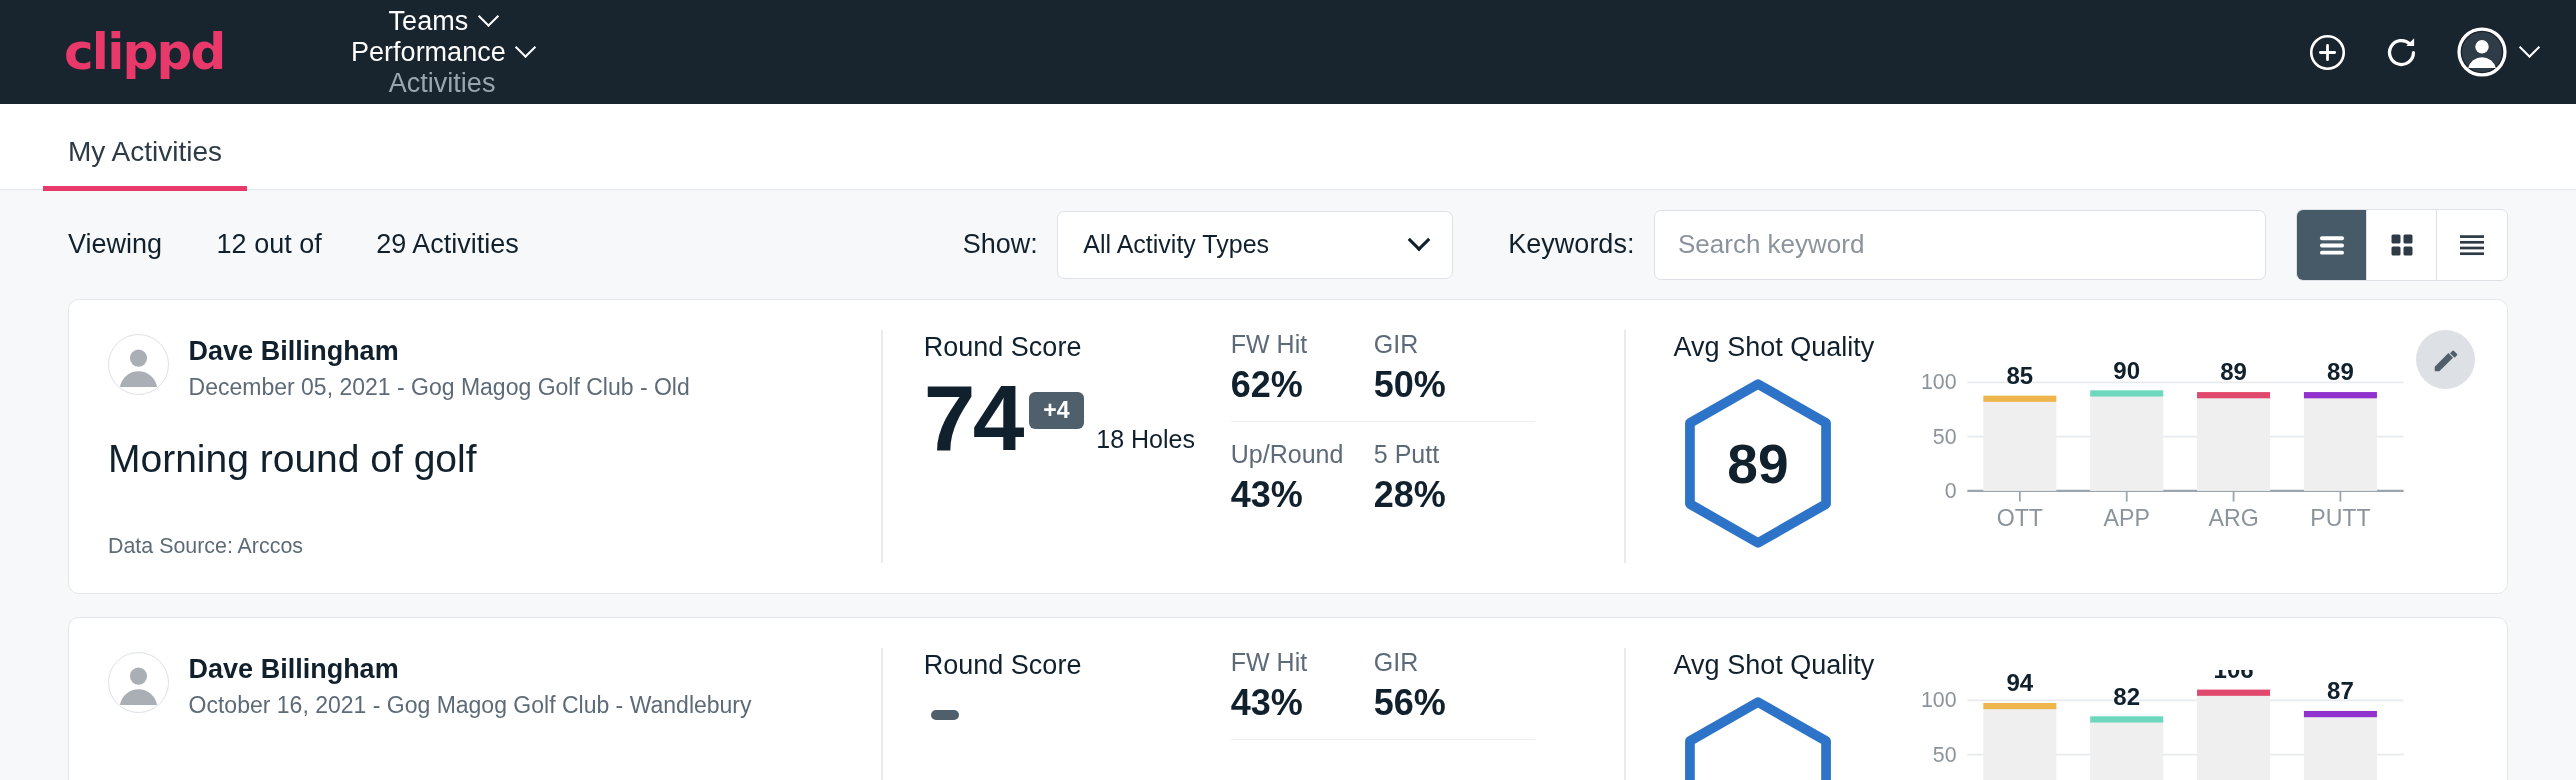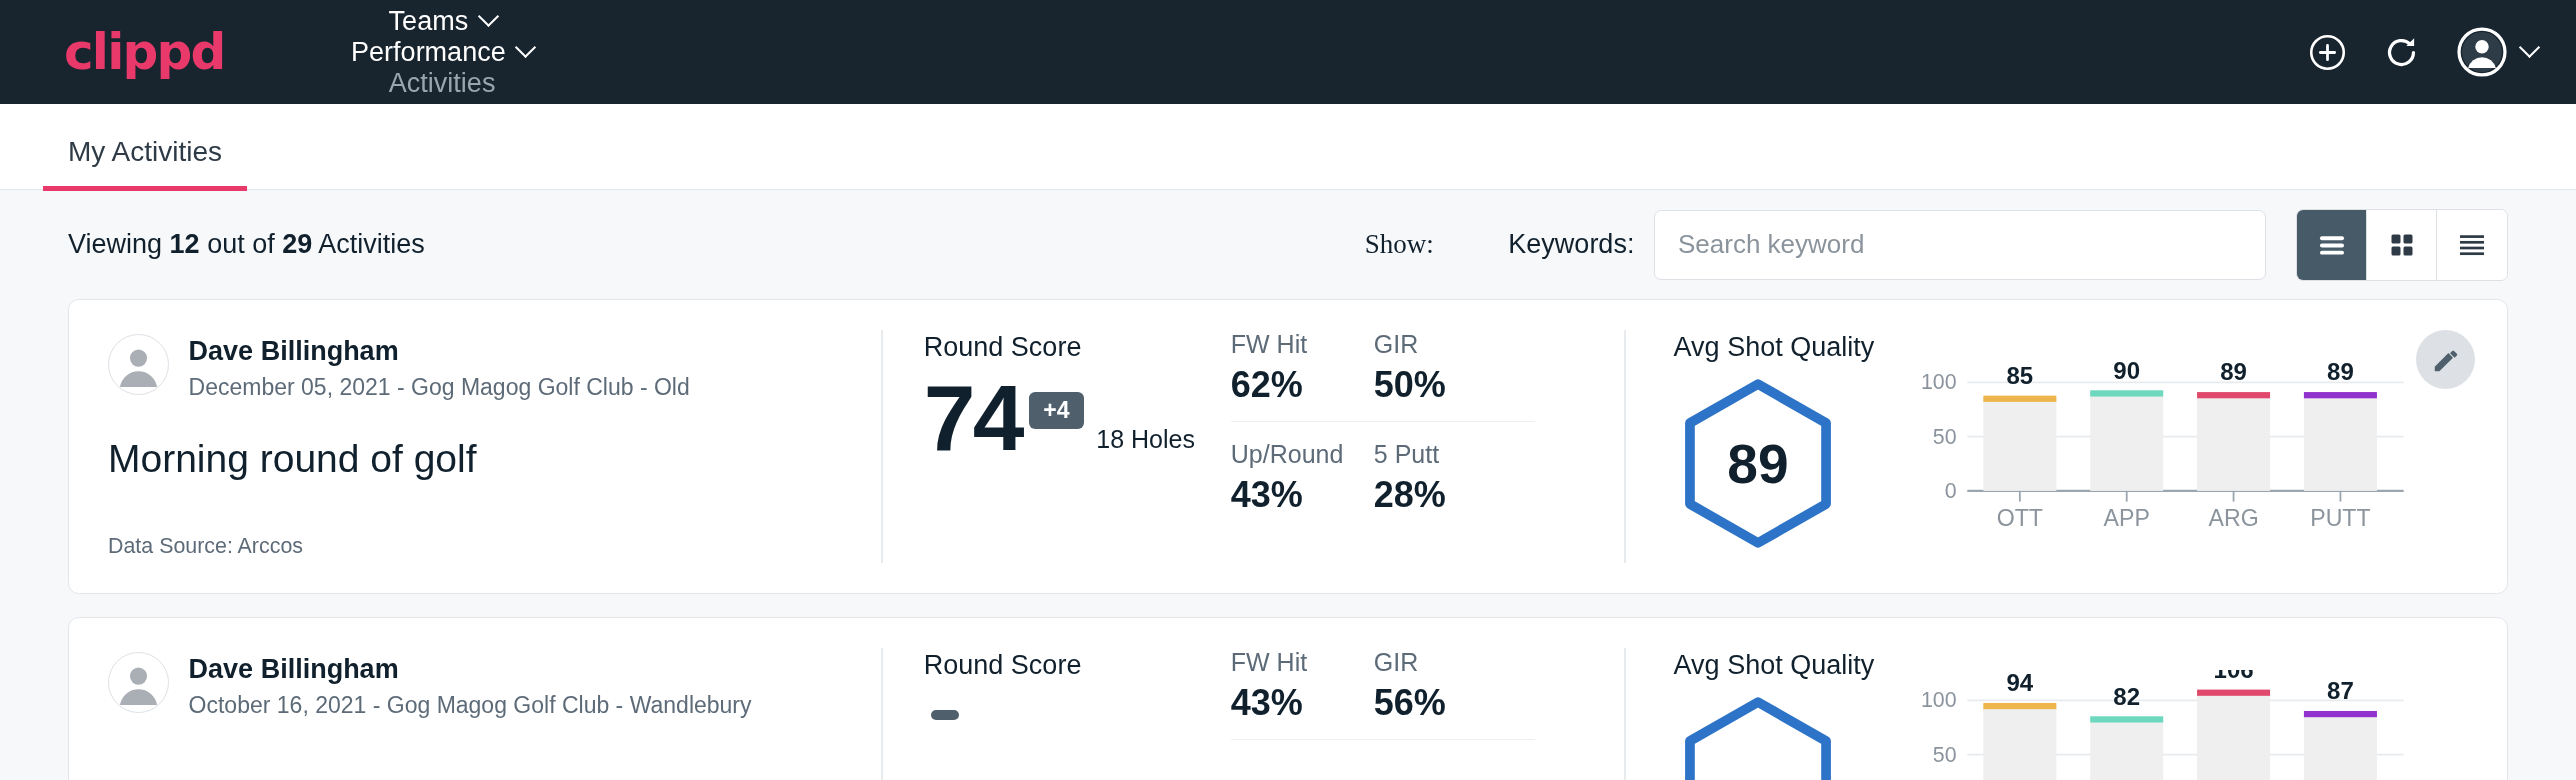--- a/index.html
+++ b/index.html
@@ -78,26 +78,26 @@
   
   .page { background: #F7F8FA; height: calc(780px - 104px - 86px); padding: 0 68px; }
   .filterbar {
     display: flex; align-items: center;
     height: 109px;
   }
   .viewing {
     font-size: 27px;
     color: #10202C;
   }
-  .viewing b { font-weight: 700; }
+  .viewing b { font-weight: 400; margin-left: 47px; }
   .filter-right {
     margin-left: auto;
     display: flex; align-items: center; gap: 0;
   }
-  .flabel { font-size: 27px; color: #10202C; margin-right: 19.6px; font-family: Liberation Serif, serif; }
+  .flabel { font-size: 27px; color: #10202C; margin-right: 19.6px; }
   .select {
     width: 396px; height: 68px;
     background: #fff;
     border: 1.8px solid #DDE1E6;
     border-radius: 7.1px;
     display: flex; align-items: center;
     padding: 0 25px;
     font-size: 25px;
     color: #10202C;
     cursor: pointer;
@@ -266,20 +266,24 @@
     <div class="viewing">
       <span>Viewing</span>
       <b>12</b>
       <span>out of</span>
       <b>29</b>
       <span>Activities</span>
     </div>
 
     <div class="filter-right">
       <span class="flabel">Show:</span>
+      <div class="select">
+        <span>All Activity Types</span>
+        <i class="dd"></i>
+      </div>
 
       <span class="kw-label">Keywords:</span>
       <input class="search" type="text" placeholder="Search keyword" style="">
 
       <div class="viewtoggle">
         <div class="vbtn active">
           <svg width="36" height="36" viewBox="0 0 24 24">
             <rect x="4" y="6.2" width="16" height="2.6" rx="1.3" fill="#FFFFFF"></rect>
             <rect x="4" y="11" width="16" height="2.6" rx="1.3" fill="#FFFFFF"></rect>
             <rect x="4" y="15.8" width="16" height="2.6" rx="1.3" fill="#FFFFFF"></rect>

